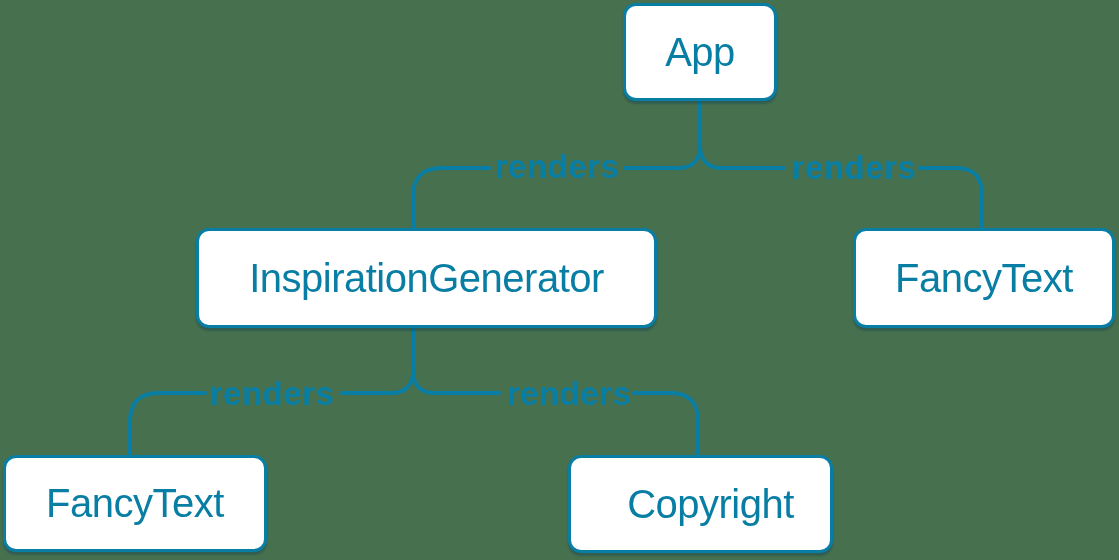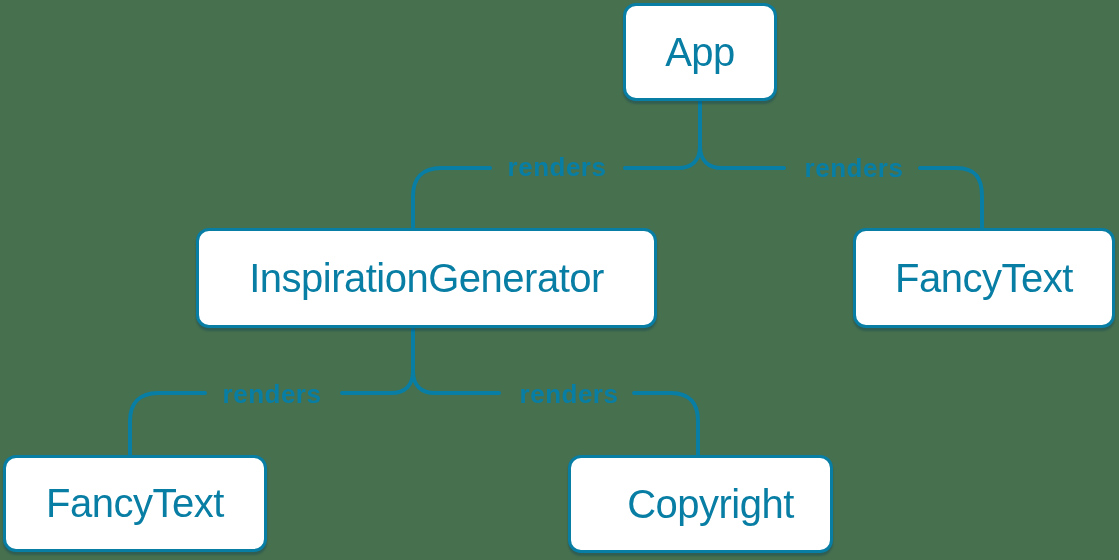--- a/index.html
+++ b/index.html
@@ -45,21 +45,21 @@
     color: var(--accent);
     font-size: 40px;
     font-weight: 500;
     letter-spacing: -0.5px;
     white-space: nowrap;
   }
   .edge-label {
     position: absolute;
     transform: translate(-50%, -50%);
     color: var(--accent);
-    font-size: 26px;
+    font-size: 33px;
     font-weight: 700;
     letter-spacing: 0.5px;
     white-space: nowrap;
   }
 </style>
 </head>
 <body>
 
 <div class="canvas">
 

